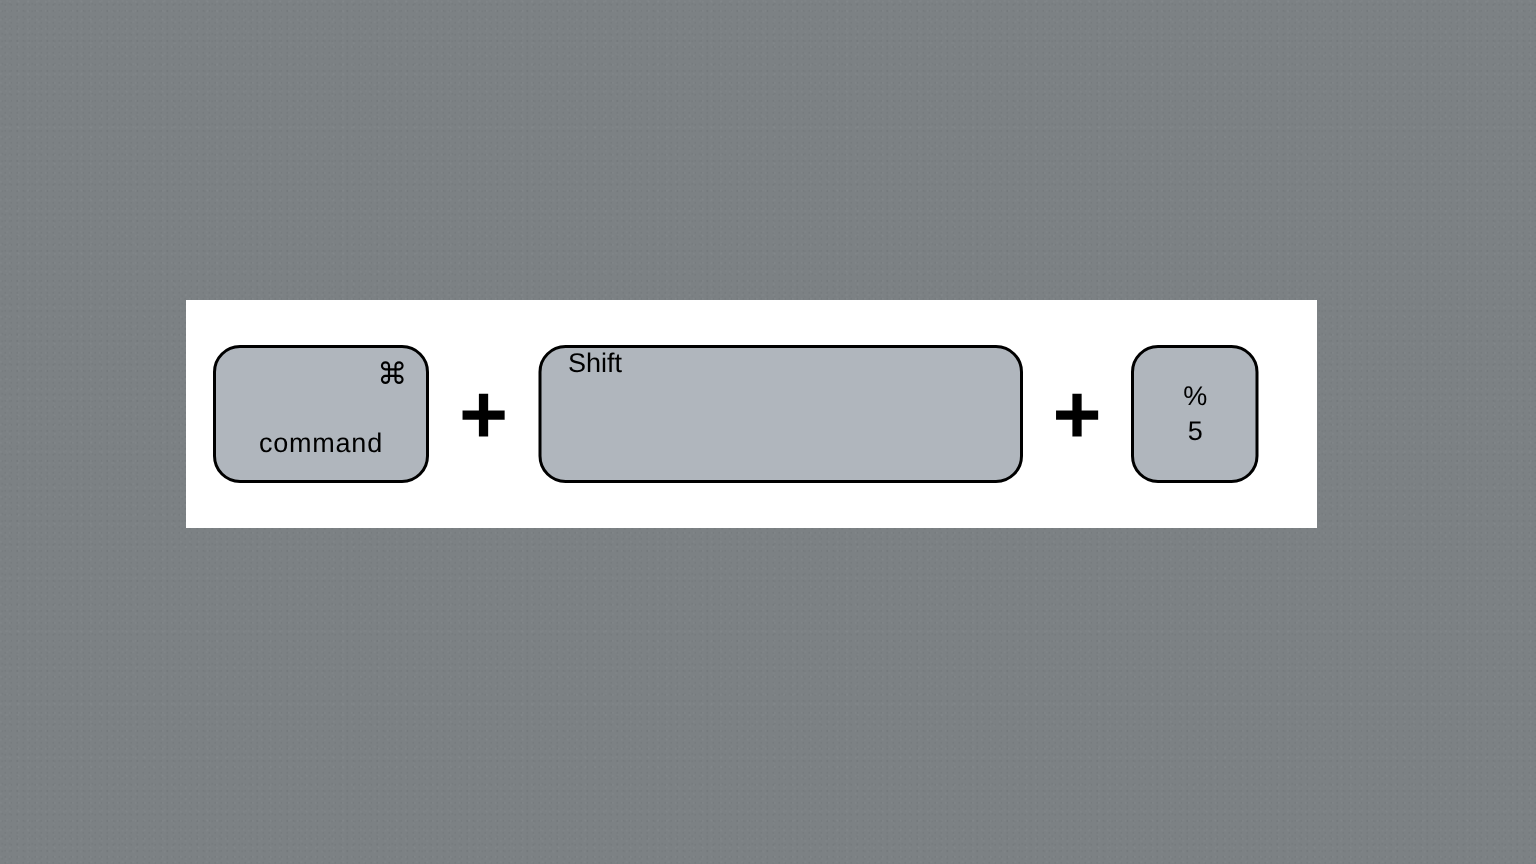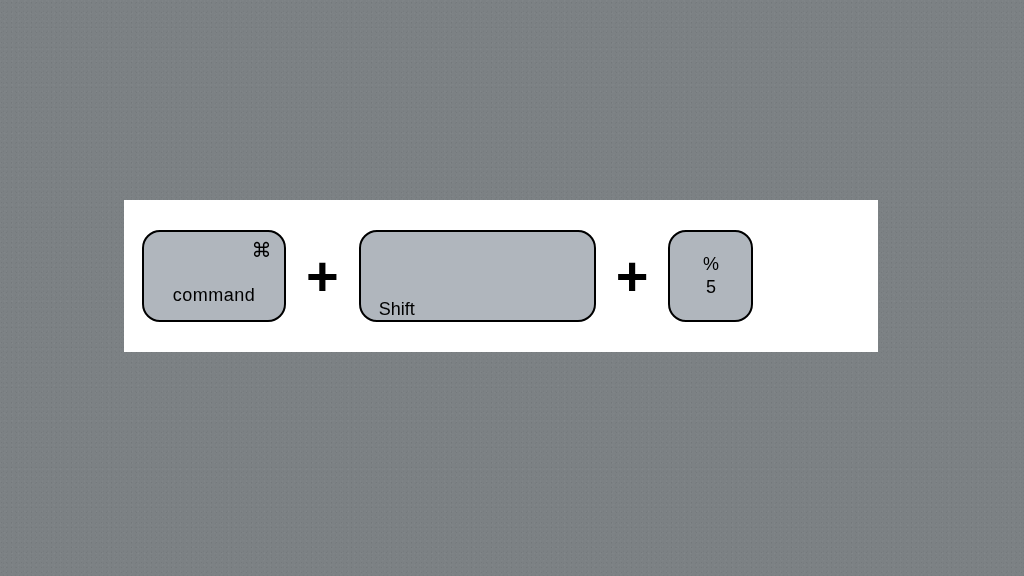--- a/index.html
+++ b/index.html
@@ -58,24 +58,23 @@
       letter-spacing: 0.5px;
     }
     .command-symbol {
       position: absolute;
       top: 8px;
       right: 12px;
       font-size: 20px;
       line-height: 1;
     }
     .key-shift {
-      width: 237px;
+      width: 323px;
       display: flex;
-      align-items: flex-end;
-      padding-top: 14px;
+      align-items: flex-start;
       padding-left: 18px;
     }
     .key-five {
       width: 85px;
       display: flex;
       flex-direction: column;
       align-items: center;
       justify-content: center;
       gap: 2px;
     }

